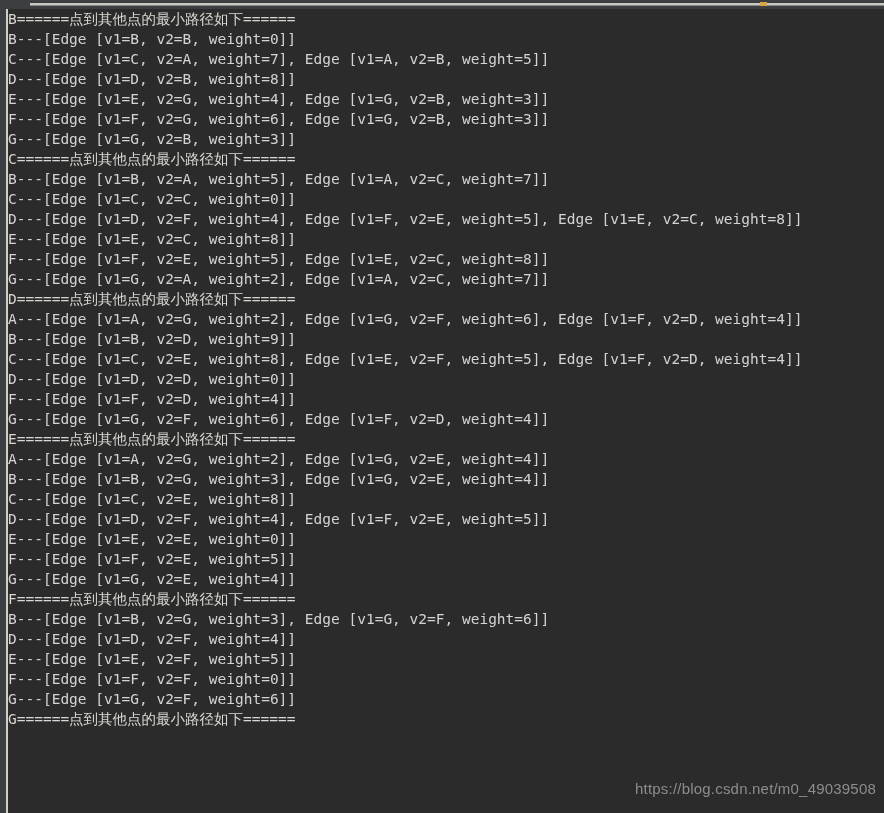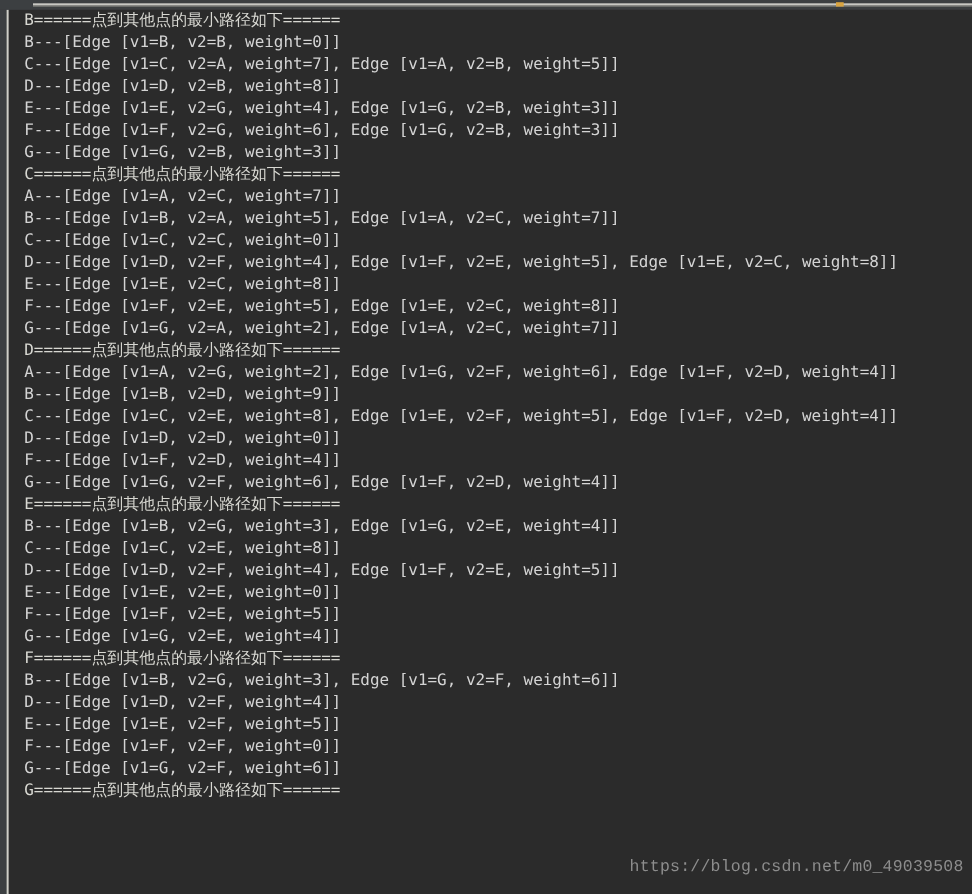--- a/index.html
+++ b/index.html
@@ -90,36 +90,36 @@
     width: 876px;
     height: 804px;
     background: #2b2b2b;
     overflow: hidden;
   }
 
   .line {
     position: relative;
     height: 20px;
     line-height: 20px;
-    padding-left: 14px;
+    padding-left: 0;
     font-size: 14.5px;
     color: #d4d4d4;
     white-space: pre;
     letter-spacing: 0px;
   }
   .line.header {
     color: #d8d8d2;
   }
 
   
   #watermark {
     position: absolute;
     right: 8px;
     bottom: 16px;
-    font-family: Liberation Mono, monospace;
+    font-family: Liberation Sans, sans-serif;
     font-size: 15px;
     color: #8d8d8d;
     letter-spacing: 0.2px;
     white-space: nowrap;
     user-select: none;
   }
 </style>
 </head>
 <body>
 
@@ -138,35 +138,35 @@
   <div id="console-output">
 
   <div class="line header">B======点到其他点的最小路径如下======</div>
       <div class="line">B---[Edge [v1=B, v2=B, weight=0]]</div>
       <div class="line">C---[Edge [v1=C, v2=A, weight=7], Edge [v1=A, v2=B, weight=5]]</div>
       <div class="line">D---[Edge [v1=D, v2=B, weight=8]]</div>
       <div class="line">E---[Edge [v1=E, v2=G, weight=4], Edge [v1=G, v2=B, weight=3]]</div>
       <div class="line">F---[Edge [v1=F, v2=G, weight=6], Edge [v1=G, v2=B, weight=3]]</div>
       <div class="line">G---[Edge [v1=G, v2=B, weight=3]]</div>
       <div class="line header">C======点到其他点的最小路径如下======</div>
-      <div class="line">A---[Edge [v1=A, v2=C, weight=7]]</div>
       <div class="line">B---[Edge [v1=B, v2=A, weight=5], Edge [v1=A, v2=C, weight=7]]</div>
       <div class="line">C---[Edge [v1=C, v2=C, weight=0]]</div>
       <div class="line">D---[Edge [v1=D, v2=F, weight=4], Edge [v1=F, v2=E, weight=5], Edge [v1=E, v2=C, weight=8]]</div>
       <div class="line">E---[Edge [v1=E, v2=C, weight=8]]</div>
       <div class="line">F---[Edge [v1=F, v2=E, weight=5], Edge [v1=E, v2=C, weight=8]]</div>
       <div class="line">G---[Edge [v1=G, v2=A, weight=2], Edge [v1=A, v2=C, weight=7]]</div>
       <div class="line header">D======点到其他点的最小路径如下======</div>
       <div class="line">A---[Edge [v1=A, v2=G, weight=2], Edge [v1=G, v2=F, weight=6], Edge [v1=F, v2=D, weight=4]]</div>
       <div class="line">B---[Edge [v1=B, v2=D, weight=9]]</div>
       <div class="line">C---[Edge [v1=C, v2=E, weight=8], Edge [v1=E, v2=F, weight=5], Edge [v1=F, v2=D, weight=4]]</div>
       <div class="line">D---[Edge [v1=D, v2=D, weight=0]]</div>
       <div class="line">F---[Edge [v1=F, v2=D, weight=4]]</div>
       <div class="line">G---[Edge [v1=G, v2=F, weight=6], Edge [v1=F, v2=D, weight=4]]</div>
       <div class="line header">E======点到其他点的最小路径如下======</div>
+      <div class="line">A---[Edge [v1=A, v2=G, weight=2], Edge [v1=G, v2=E, weight=4]]</div>
       <div class="line">B---[Edge [v1=B, v2=G, weight=3], Edge [v1=G, v2=E, weight=4]]</div>
       <div class="line">C---[Edge [v1=C, v2=E, weight=8]]</div>
       <div class="line">D---[Edge [v1=D, v2=F, weight=4], Edge [v1=F, v2=E, weight=5]]</div>
       <div class="line">E---[Edge [v1=E, v2=E, weight=0]]</div>
       <div class="line">F---[Edge [v1=F, v2=E, weight=5]]</div>
       <div class="line">G---[Edge [v1=G, v2=E, weight=4]]</div>
       <div class="line header">F======点到其他点的最小路径如下======</div>
       <div class="line">B---[Edge [v1=B, v2=G, weight=3], Edge [v1=G, v2=F, weight=6]]</div>
       <div class="line">D---[Edge [v1=D, v2=F, weight=4]]</div>
       <div class="line">E---[Edge [v1=E, v2=F, weight=5]]</div>

